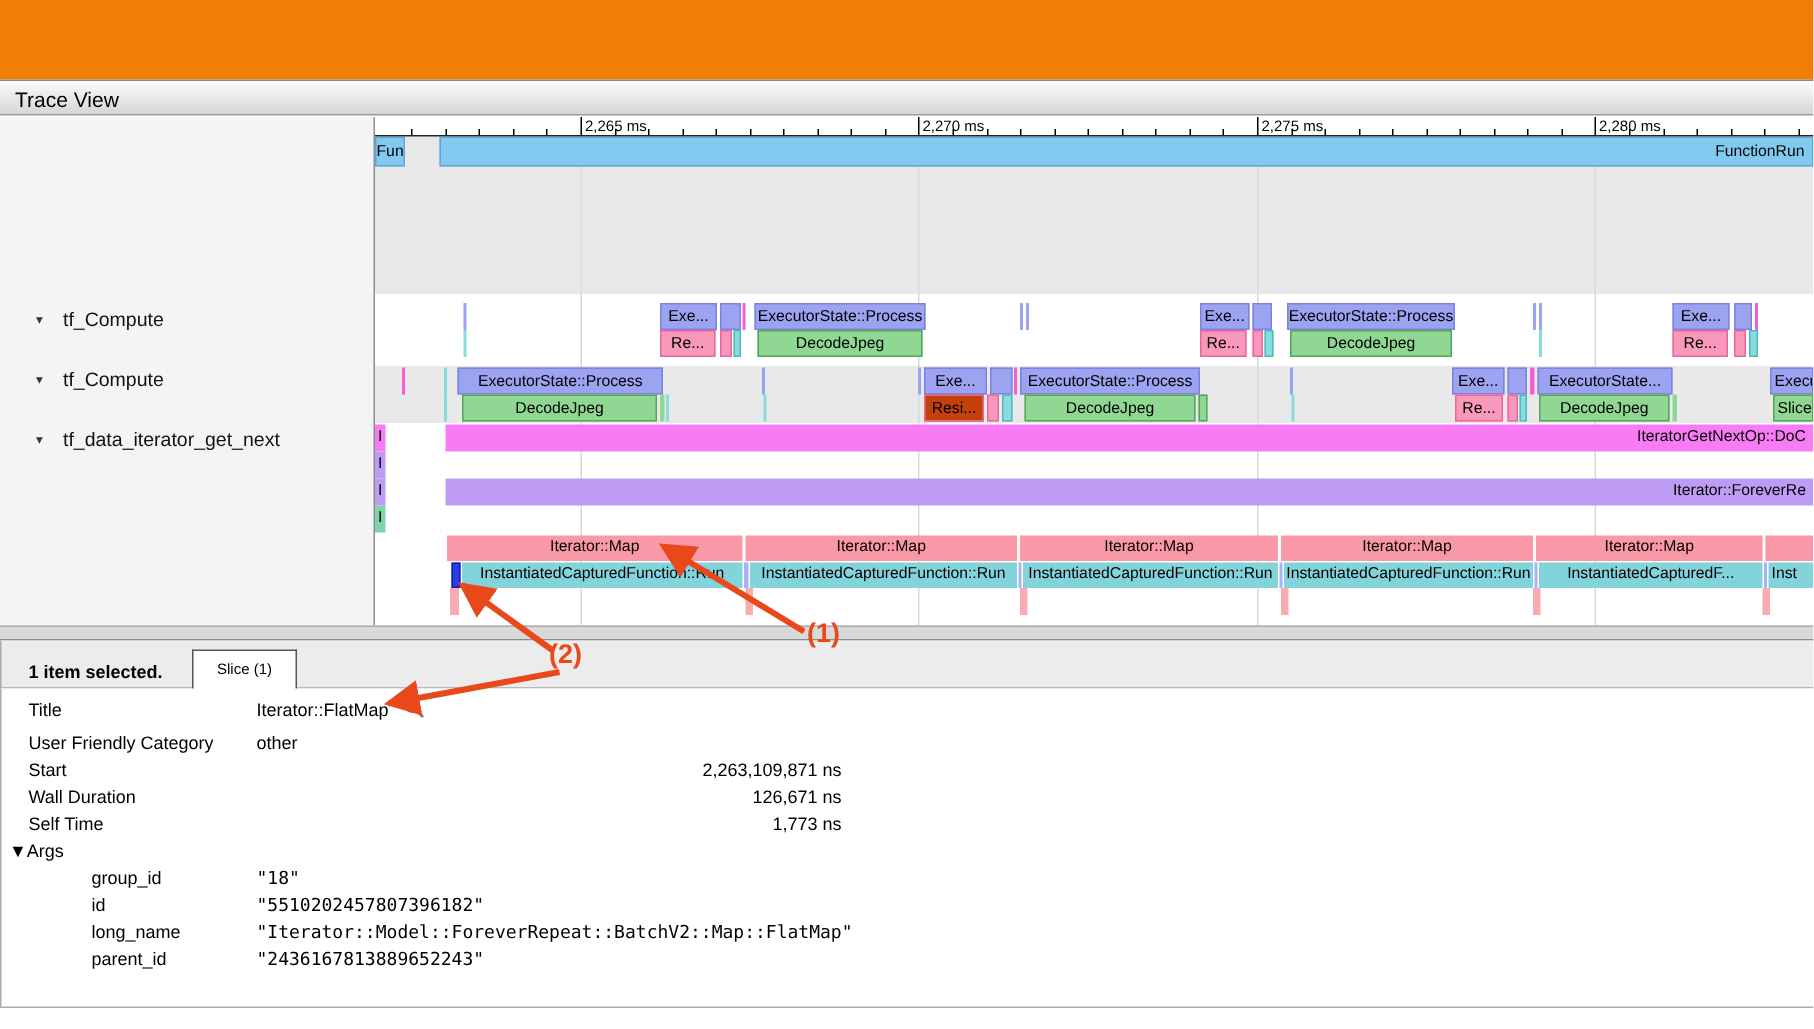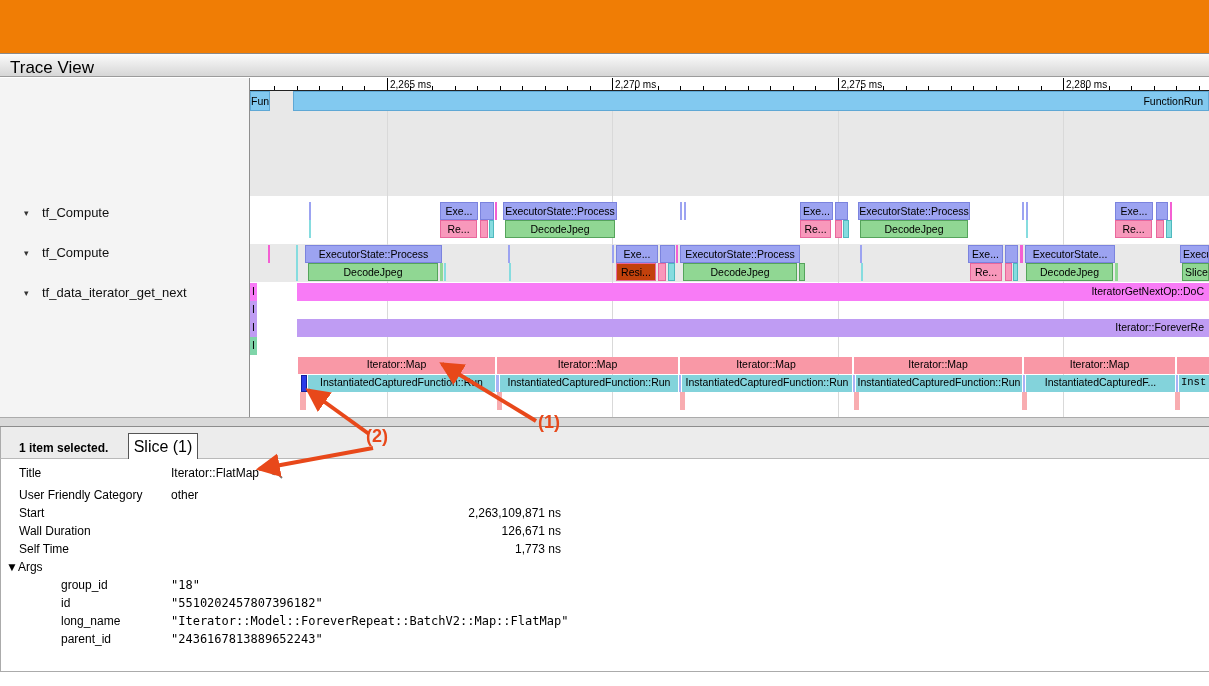--- a/index.html
+++ b/index.html
@@ -2,21 +2,21 @@
 <html><head>
 <meta charset="utf-8">
 <style>
   html,body{margin:0;padding:0;background:#fff;}
   body{width:1209px;height:686px;position:relative;overflow:hidden;
        font-family:"Liberation Sans","DejaVu Sans",sans-serif;-webkit-font-smoothing:antialiased;}
   #banner{position:absolute;left:0;top:0;width:1209px;height:53px;}
   #traceview-bar{position:absolute;left:0;top:53px;width:1209px;height:24px;
       background:linear-gradient(#fbfbfb,#d6d6d6);border-top:1px solid #8a8a8a;border-bottom:1px solid #9b9b9b;
       box-sizing:border-box;}
-  #traceview-bar .t{position:absolute;left:10px;top:4px;font-size:17px;color:#000;}
+  #traceview-bar .t{position:absolute;left:10px;top:4px;font-size:14px;color:#000;}
   #sidebar{position:absolute;left:0;top:78px;width:250px;height:339px;background:#f4f4f4;
       border-right:1px solid #8e8e8e;box-sizing:border-box;}
   .trackrow{position:absolute;left:0;width:249px;height:18px;line-height:18px;font-size:13px;color:#111;cursor:pointer;}
   .trackrow .tri{position:absolute;left:24px;top:0;font-size:9px;color:#333;}
   .trackrow .lbl{position:absolute;left:42px;top:0;white-space:nowrap;}
   #canvas{position:absolute;left:250px;top:78px;width:959px;height:339px;overflow:hidden;background:#fff;}
   #axis{position:absolute;left:0;top:0;width:959px;height:12px;background:#fff;border-bottom:1px solid #222;box-sizing:content-box;z-index:3;}
   .tickM{position:absolute;top:0;width:1px;height:12px;background:#000;}
   .tickm{position:absolute;top:8px;width:1px;height:4px;background:#000;}
   .ticklab{position:absolute;top:1px;font-size:10px;color:#000;white-space:nowrap;}
@@ -25,21 +25,21 @@
   .blk{position:absolute;z-index:2;font-size:10.5px;color:#000;overflow:hidden;white-space:nowrap;
        text-align:center;box-sizing:border-box;line-height:16px;}
   .blk.ar{text-align:right;padding-right:5px;}
   .blk.al{text-align:left;padding-left:2px;}
   #splitter{position:absolute;left:0;top:417px;width:1209px;height:10px;background:#d9d9d9;
       border-top:1px solid #ababab;border-bottom:1px solid #8c8c8c;box-sizing:border-box;}
   #panel-header{position:absolute;left:0;top:427px;width:1209px;height:32px;background:#ececec;
       border-bottom:1px solid #b9b9b9;border-left:1px solid #ababab;box-sizing:border-box;}
   #selected-text{position:absolute;left:18px;top:14px;font-size:12px;font-weight:bold;color:#000;}
   #slice-tab{position:absolute;left:127px;top:6px;width:68px;height:27px;background:#fff;
-      border:1px solid #555;border-bottom:none;text-align:center;line-height:26px;font-size:16px;cursor:pointer;}
+      border:1px solid #555;border-bottom:none;text-align:center;line-height:26px;font-size:10px;cursor:pointer;}
   #panel-content{position:absolute;left:0;top:459px;width:1209px;height:213px;background:#fff;
       border-left:1px solid #ababab;border-bottom:1px solid #ababab;box-sizing:border-box;}
   .prow{position:absolute;height:18px;line-height:18px;font-size:12px;color:#000;white-space:nowrap;}
   .plabel{position:absolute;left:18px;top:0;}
   .pvalue{position:absolute;left:170px;top:0;}
   .pvalue.num{width:390px;text-align:right;left:170px;}
   .argkey{position:absolute;left:60px;top:0;}
   .argval{position:absolute;left:170px;top:0;font-family:"DejaVu Sans Mono","Liberation Mono",monospace;font-size:12px;}
   #args-header{position:absolute;left:5px;height:18px;line-height:18px;font-size:12px;color:#000;}
   #overlay{position:absolute;left:0;top:0;width:1209px;height:686px;z-index:50;pointer-events:none;}
@@ -205,21 +205,21 @@
     <div class="blk" style="left: 58px; top: 297px; width: 187px; height: 17px; background: rgb(131, 211, 219); line-height: 15px;">InstantiatedCapturedFunction::Run</div>
     <div class="blk" style="left: 246px; top: 297px; width: 3px; height: 17px; background: rgb(169, 178, 246); line-height: 15px;"></div>
     <div class="blk" style="left: 250px; top: 297px; width: 178px; height: 17px; background: rgb(131, 211, 219); line-height: 15px;">InstantiatedCapturedFunction::Run</div>
     <div class="blk" style="left: 429px; top: 297px; width: 2px; height: 17px; background: rgb(169, 178, 246); line-height: 15px;"></div>
     <div class="blk" style="left: 432px; top: 297px; width: 170px; height: 17px; background: rgb(131, 211, 219); line-height: 15px;">InstantiatedCapturedFunction::Run</div>
     <div class="blk" style="left: 603px; top: 297px; width: 2px; height: 17px; background: rgb(169, 178, 246); line-height: 15px;"></div>
     <div class="blk" style="left: 606px; top: 297px; width: 166px; height: 17px; background: rgb(131, 211, 219); line-height: 15px;">InstantiatedCapturedFunction::Run</div>
     <div class="blk" style="left: 773px; top: 297px; width: 2px; height: 17px; background: rgb(169, 178, 246); line-height: 15px;"></div>
     <div class="blk" style="left: 776px; top: 297px; width: 149px; height: 17px; background: rgb(131, 211, 219); line-height: 15px;">InstantiatedCapturedF...</div>
     <div class="blk" style="left: 926px; top: 297px; width: 2px; height: 17px; background: rgb(169, 178, 246); line-height: 15px;"></div>
-    <div class="blk al" style="left: 929px; top: 297px; width: 30px; height: 17px; background: rgb(131, 211, 219); line-height: 15px; font-family: Liberation Mono, monospace;">Inst</div>
+    <div class="blk al" style="left: 929px; top: 297px; width: 30px; height: 17px; background: rgb(131, 211, 219); line-height: 15px;">Inst</div>
     <div class="blk" style="left: 50px; top: 314px; width: 6px; height: 18px; background: rgb(248, 172, 176); line-height: 16px;"></div>
     <div class="blk" style="left: 247px; top: 314px; width: 5px; height: 18px; background: rgb(248, 172, 176); line-height: 16px;"></div>
     <div class="blk" style="left: 430px; top: 314px; width: 5px; height: 18px; background: rgb(248, 172, 176); line-height: 16px;"></div>
     <div class="blk" style="left: 604px; top: 314px; width: 5px; height: 18px; background: rgb(248, 172, 176); line-height: 16px;"></div>
     <div class="blk" style="left: 772px; top: 314px; width: 5px; height: 18px; background: rgb(248, 172, 176); line-height: 16px;"></div>
     <div class="blk" style="left: 925px; top: 314px; width: 5px; height: 18px; background: rgb(248, 172, 176); line-height: 16px;"></div>
   </div>
 
 <div id="splitter"></div>
 

